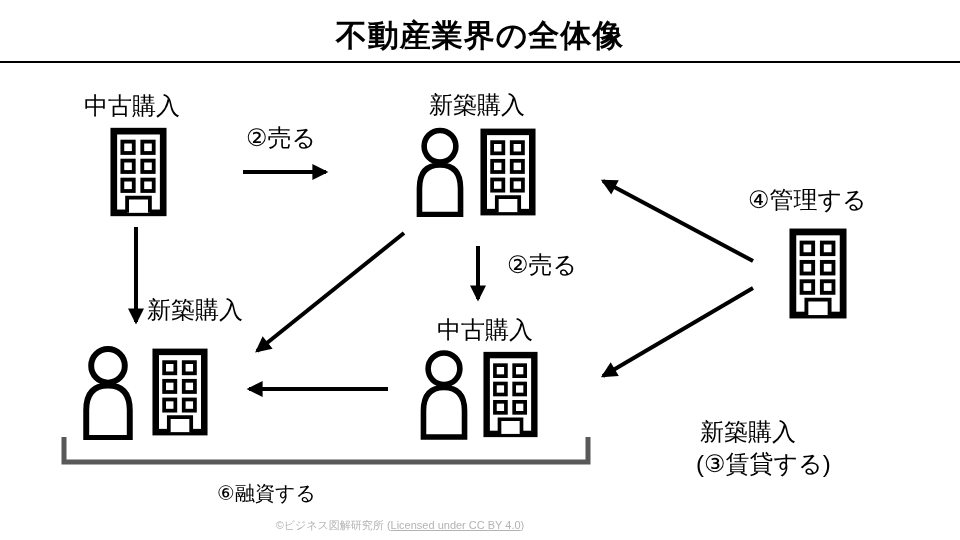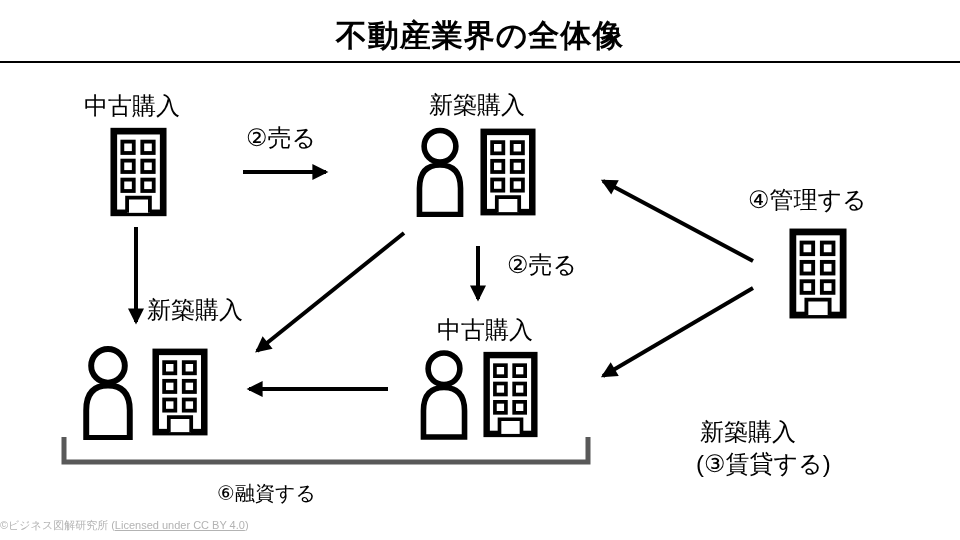--- a/index.html
+++ b/index.html
@@ -11,21 +11,21 @@
   .title {
     position:absolute; top:15px; left:0; width:960px; text-align:center;
     font-size:31px; font-weight:bold; letter-spacing:1px;
   }
   .title-rule { position:absolute; top:61px; left:0; width:960px; height:2px; background:#000; }
   .lbl { position:absolute; font-size:24px; white-space:nowrap; line-height:1.2; }
   .lbl.big { font-size:20px; }
   .icon { position:absolute; }
   .overlay { position:absolute; left:0; top:0; pointer-events:none; }
   .footer {
-    position:absolute; left:0; top:518px; width:800px; 
+    position:absolute; left:0; top:518px; width:800px; text-align:center;
     font-size:11px; color:#b3b3b3;
   }
   .footer a { color:#b3b3b3; text-decoration:underline; pointer-events:auto; }
 </style>
 </head>
 <body>
 
 <div class="canvas">
 
   <div class="title">不動産業界の全体像</div>

